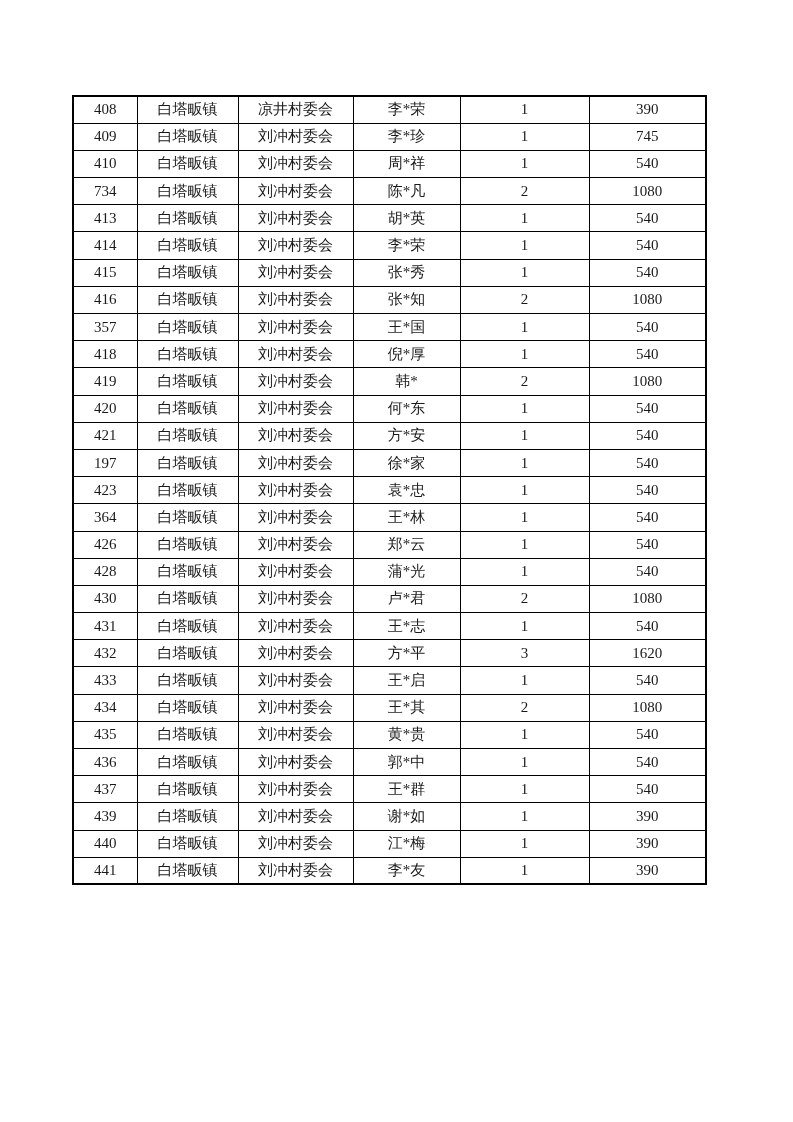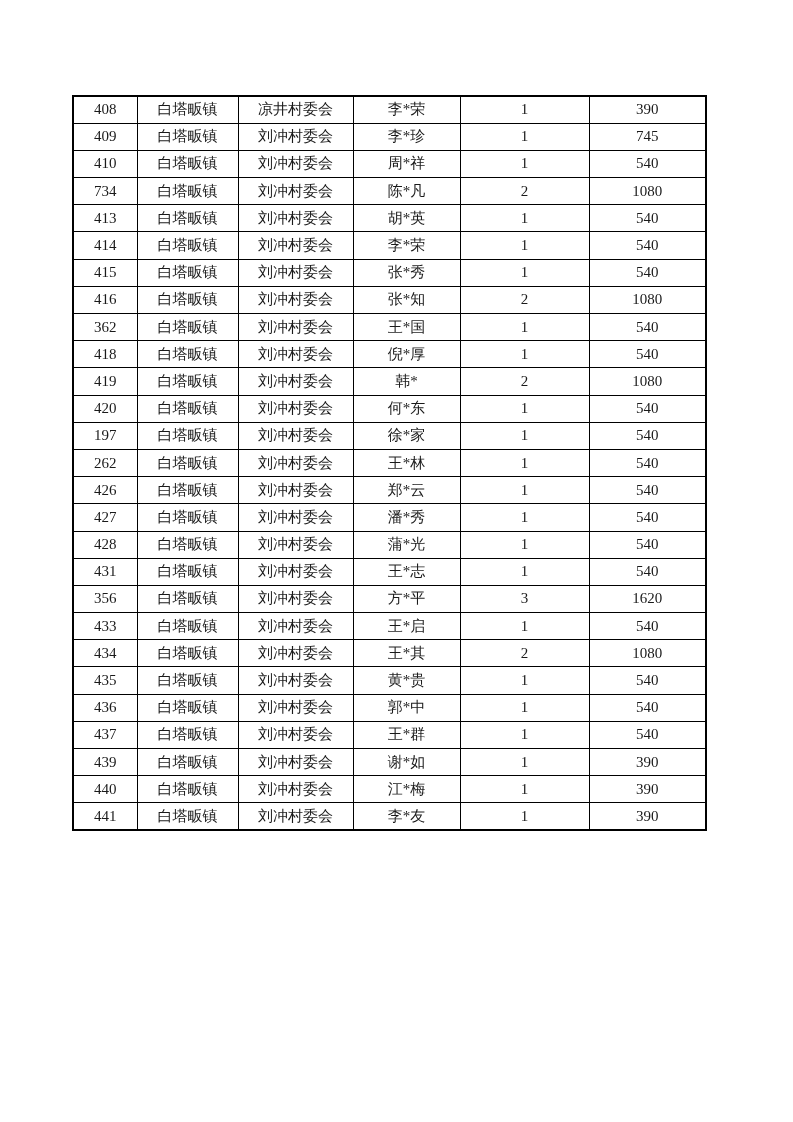--- a/index.html
+++ b/index.html
@@ -120,21 +120,21 @@
         </tr>
         <tr>
           <td>416</td>
           <td>白塔畈镇</td>
           <td>刘冲村委会</td>
           <td>张*知</td>
           <td>2</td>
           <td>1080</td>
         </tr>
         <tr>
-          <td>362</td>
+          <td>357</td>
           <td>白塔畈镇</td>
           <td>刘冲村委会</td>
           <td>王*国</td>
           <td>1</td>
           <td>540</td>
         </tr>
         <tr>
           <td>418</td>
           <td>白塔畈镇</td>
           <td>刘冲村委会</td>
@@ -152,69 +152,85 @@
         </tr>
         <tr>
           <td>420</td>
           <td>白塔畈镇</td>
           <td>刘冲村委会</td>
           <td>何*东</td>
           <td>1</td>
           <td>540</td>
         </tr>
         <tr>
+          <td>421</td>
+          <td>白塔畈镇</td>
+          <td>刘冲村委会</td>
+          <td>方*安</td>
+          <td>1</td>
+          <td>540</td>
+        </tr>
+        <tr>
           <td>197</td>
           <td>白塔畈镇</td>
           <td>刘冲村委会</td>
           <td>徐*家</td>
           <td>1</td>
           <td>540</td>
         </tr>
         <tr>
-          <td>262</td>
+          <td>423</td>
+          <td>白塔畈镇</td>
+          <td>刘冲村委会</td>
+          <td>袁*忠</td>
+          <td>1</td>
+          <td>540</td>
+        </tr>
+        <tr>
+          <td>364</td>
           <td>白塔畈镇</td>
           <td>刘冲村委会</td>
           <td>王*林</td>
           <td>1</td>
           <td>540</td>
         </tr>
         <tr>
           <td>426</td>
           <td>白塔畈镇</td>
           <td>刘冲村委会</td>
           <td>郑*云</td>
           <td>1</td>
           <td>540</td>
         </tr>
         <tr>
-          <td>427</td>
-          <td>白塔畈镇</td>
-          <td>刘冲村委会</td>
-          <td>潘*秀</td>
-          <td>1</td>
-          <td>540</td>
-        </tr>
-        <tr>
           <td>428</td>
           <td>白塔畈镇</td>
           <td>刘冲村委会</td>
           <td>蒲*光</td>
           <td>1</td>
           <td>540</td>
         </tr>
         <tr>
+          <td>430</td>
+          <td>白塔畈镇</td>
+          <td>刘冲村委会</td>
+          <td>卢*君</td>
+          <td>2</td>
+          <td>1080</td>
+        </tr>
+        <tr>
           <td>431</td>
           <td>白塔畈镇</td>
           <td>刘冲村委会</td>
           <td>王*志</td>
           <td>1</td>
           <td>540</td>
         </tr>
         <tr>
-          <td>356</td>
+          <td>432</td>
           <td>白塔畈镇</td>
           <td>刘冲村委会</td>
           <td>方*平</td>
           <td>3</td>
           <td>1620</td>
         </tr>
         <tr>
           <td>433</td>
           <td>白塔畈镇</td>
           <td>刘冲村委会</td>

